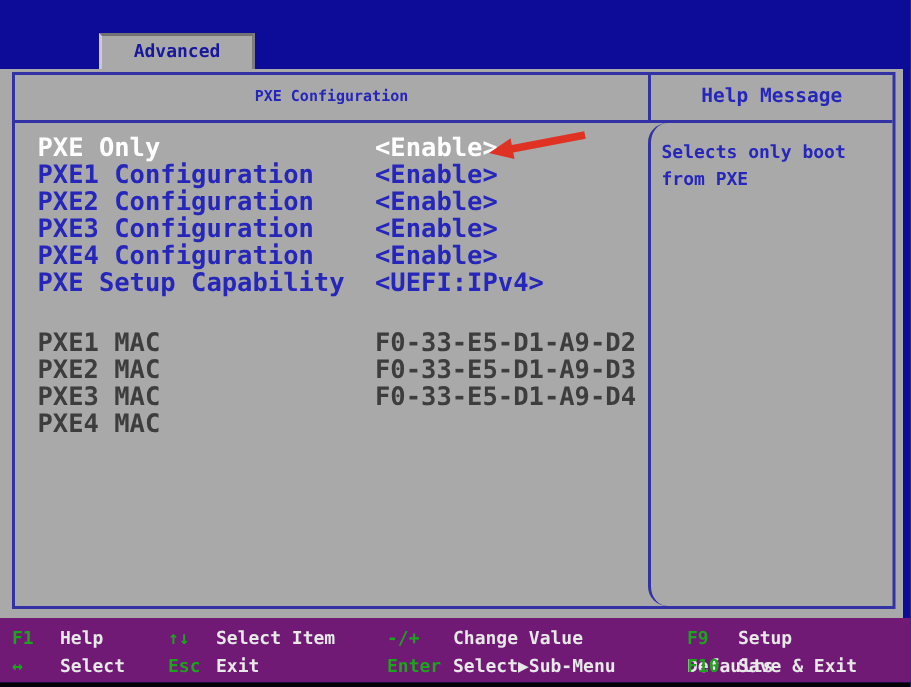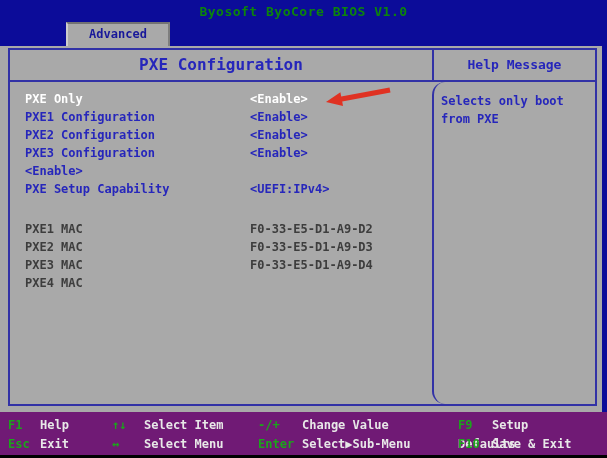--- a/index.html
+++ b/index.html
@@ -42,21 +42,21 @@
     position: absolute; left: 8px; top: 2px; width: 589px; height: 358px;
     border: 2px solid #3232a6;
     display: flex; flex-direction: column;
   }
   .header-band {
     display: flex; height: 32px; flex: none;
     border-bottom: 2px solid #3232a6;
   }
   .header-left {
     width: 422px; flex: none;
-    color: #2626bb; font-size: 16px; font-weight: bold;
+    color: #2626bb; font-size: 10px; font-weight: bold;
     text-align: center; line-height: 30px;
   }
   .header-right {
     flex: 1;
     border-left: 2px solid #3232a6;
     color: #2626bb; font-size: 13px; font-weight: bold;
     text-align: center; line-height: 30px;
   }
   .body-band { display: flex; flex: 1; }
   .items-panel { width: 422px; flex: none; position: relative; padding-top: 8px; }
@@ -65,21 +65,21 @@
     padding: 10px 6px 0 7px;
     border-radius: 13px;
   }
   .help-text {
     color: #2626bb; font-size: 12px; font-weight: bold; line-height: 18px;
     white-space: pre-line;
   }
   .row {
     display: flex; height: 18px; align-items: center;
     padding-left: 15px;
-    font-size: 12px; font-weight: bold;
+    font-size: 17px; font-weight: bold;
   }
   .row .lbl { width: 225px; flex: none; }
   .row.option { color: #2626bb; }
   .row.option.selected { color: #ffffff; }
   .row.readonly { color: #3d3d3d; }
   .mac-block { margin-top: 22px; }
   .arrow-annot {
     position: absolute; left: 312px; top: 2px; width: 72px; height: 24px;
     pointer-events: none;
   }
@@ -103,21 +103,20 @@
     position: absolute; left: 0; top: 455px; width: 607px; height: 3px;
     background: #000000;
   }
 </style>
 </head>
 <body>
 
 <div id="screen">
 
   <div class="topbar">
-    <div class="bios-title">Byosoft ByoCore BIOS V1.0</div>
     <div class="tab">Advanced</div>
   </div>
 
   <div class="content">
     <div class="frame">
 
       <div class="header-band">
         <div class="header-left">PXE Configuration</div>
         <div class="header-right">Help Message</div>
       </div>
@@ -136,20 +135,21 @@
           </div>
           <div class="row option">
             <span class="lbl">PXE2 Configuration</span>
             <span class="val">&lt;Enable&gt;</span>
           </div>
           <div class="row option">
             <span class="lbl">PXE3 Configuration</span>
             <span class="val">&lt;Enable&gt;</span>
           </div>
           <div class="row option">
+            <span class="lbl">PXE4 Configuration</span>
             <span class="val">&lt;Enable&gt;</span>
           </div>
           <div class="row option">
             <span class="lbl">PXE Setup Capability</span>
             <span class="val">&lt;UEFI:IPv4&gt;</span>
           </div>
 
           <div class="mac-block">
             <div class="row readonly">
               <span class="lbl">PXE1 MAC</span>
@@ -189,26 +189,26 @@
     </div>
     <div class="hk c2">
       <span class="key">↑↓</span><span>Select Item</span>
     </div>
     <div class="hk c3">
       <span class="key">-/+</span><span>Change Value</span>
     </div>
     <div class="hk c4">
       <span class="key">F9</span><span>Setup Defaults</span>
     </div>
+    <div class="hk c2">
+      <span class="key">↔</span><span>Select Menu</span>
+    </div>
     <div class="hk c1">
       <span class="key">Esc</span><span>Exit</span>
     </div>
-    <div class="hk c2">
-      <span class="key">↔</span><span>Select Menu</span>
-    </div>
     <div class="hk c3">
       <span class="key">Enter</span><span>Select▶Sub-Menu</span>
     </div>
     <div class="hk c4">
       <span class="key">F10</span><span>Save &amp; Exit</span>
     </div>
   </div>
 
   <div class="bottom-edge"></div>
 

